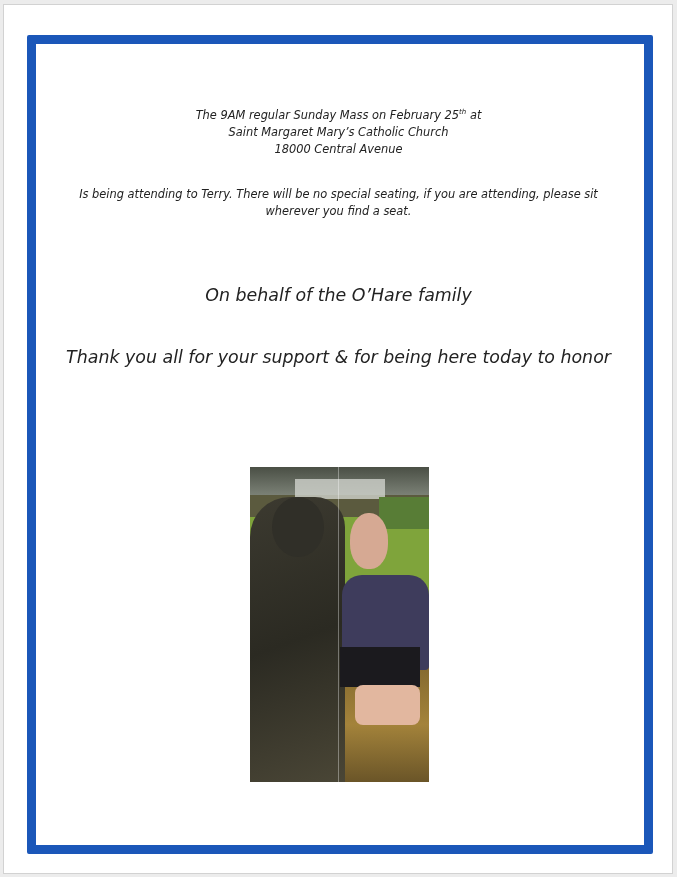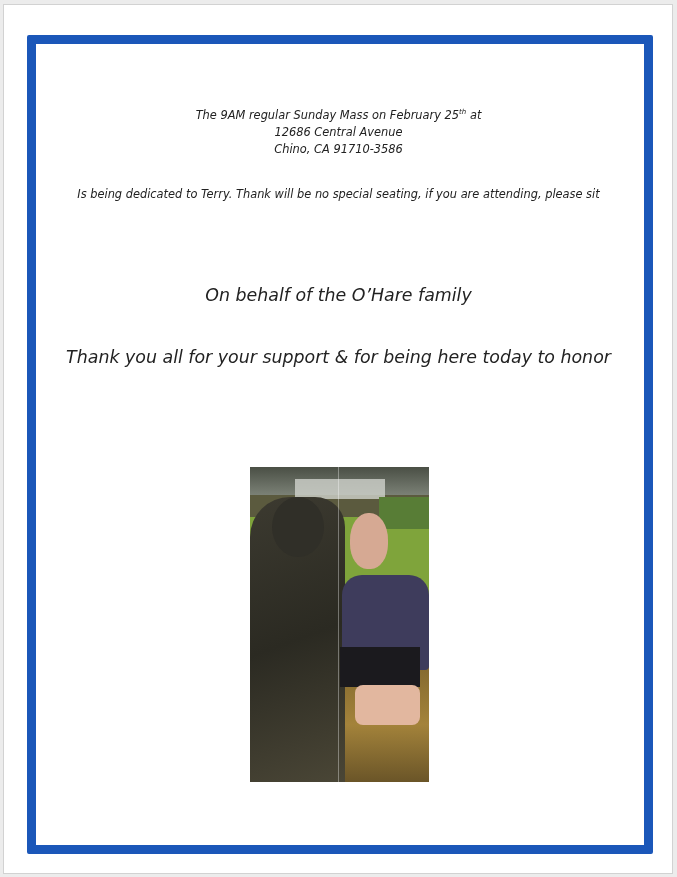--- a/index.html
+++ b/index.html
@@ -60,26 +60,27 @@
     .photo .fold { position:absolute; left:88px; top:0; width:1px; height:100%; background: rgba(255,255,255,0.35); }
   </style>
 </head>
 <body>
 
 <div class="page"></div>
 <div class="frame"></div>
 
 <div class="text small block1">
   <div><span>The 9AM regular Sunday Mass on February 25</span><sup style="font-size:7px;">th</sup><span> at</span></div>
-  <div>12686 Central Avenue</div>
-  <div>Chino, CA 91710-3586</div>
+  <div>Saint Margaret Mary’s Catholic Church</div>
+  <div>18000 Central Avenue</div>
 </div>
 
 <div class="text small block2">
-  <div>Is being dedicated to Terry. Thank will be no special seating, if you are attending, please sit</div>
+  <div>Is being attending to Terry. There will be no special seating, if you are attending, please sit</div>
+  <div>wherever you find a seat.</div>
 </div>
 
 <div class="text large block3">On behalf of the O’Hare family</div>
 
 <div class="text large block4">
   <div>Thank you all for your support &amp; for being here today to honor</div>
 </div>
 
 <div class="photo" title="Photo of an elderly man seated on a bench beside a bronze statue in a park">
   <div class="sky"></div>

